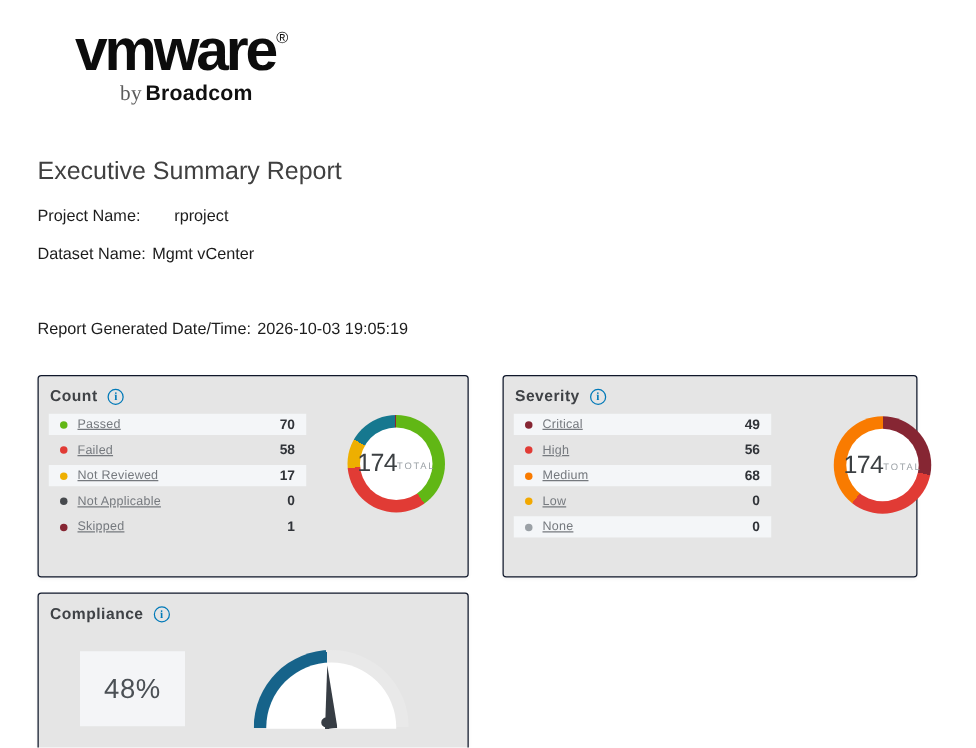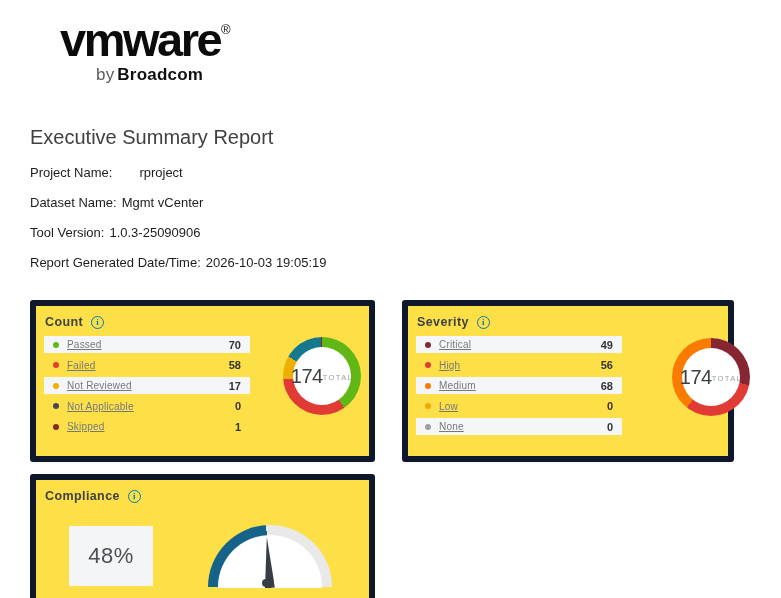--- a/index.html
+++ b/index.html
@@ -5,31 +5,31 @@
   * { margin:0; padding:0; box-sizing:border-box; }
   html,body { width:781px; height:598px; background:#ffffff; overflow:hidden;
               font-family:"Liberation Sans", sans-serif; }
   .page { position:relative; width:781px; height:598px; background:#fff; }
 
   
   .logo { position:absolute; left:28px; top:16px; }
   .logo-main { font-size:47px; font-weight:800; letter-spacing:-2.5px; color:#0c0c0c; line-height:1;margin-left:32px; }
   .logo-reg { font-size:13px; font-weight:400; vertical-align:22px; letter-spacing:0; margin-left:1px; }
   .logo-byline { margin-left:68px; margin-top:2px; font-size:17px; letter-spacing:0.2px; }
-  .logo-by { color:#5c5c5c; font-weight:400; }
+  .logo-by { color:#5c5c5c; font-weight:400;font-family:Liberation Serif, serif; }
   .logo-broadcom { color:#101010; font-weight:700; margin-left:3px; }
 
   
   .report-title { position:absolute; left:30px; top:126px; font-size:20px; font-weight:500; color:#404040; }
   .meta-row { position:absolute; left:30px; font-size:13px; color:#1d1d1d; }
   .meta-row .meta-value { margin-left:5px; }
   .meta-row.gapped .meta-value { margin-left:27px; }
 
   
-  .card { position:absolute; background:#fde047; border:6px solid #0f172a; border-radius:3px;
+  .card { position:absolute; background:#e5e5e5; border:1px solid #0f172a; border-radius:3px;
           box-shadow:0 1px 3px rgba(0,0,0,0.05); }
   .card-title-row { position:absolute; left:9px; top:9px; display:flex; align-items:center; gap:8px; }
   .card-title { font-size:12.5px; font-weight:700; color:#3f4246; letter-spacing:0.4px; }
   .info-icon { width:13px; height:13px; border:1.5px solid #0079b8; border-radius:50%;
                color:#0079b8; font-size:9px; font-weight:700; line-height:10px; text-align:center;
                font-family:"Liberation Serif", serif; }
 
   
   .legend { position:absolute; left:8px; top:30px; width:206px; }
   .lrow { display:flex; align-items:center; height:17px; margin-bottom:3.5px; padding:0 9px; }
@@ -68,23 +68,20 @@
     <div class="logo-byline"><span class="logo-by">by</span><span class="logo-broadcom">Broadcom</span></div>
   </div>
 
   <div class="report-title">Executive Summary Report</div>
 
   <div class="meta-row gapped" style="top:165px;">
     <span class="meta-label">Project Name:</span><span class="meta-value">rproject</span>
   </div>
   <div class="meta-row" style="top:195px;">
     <span class="meta-label">Dataset Name:</span><span class="meta-value">Mgmt vCenter</span>
-  </div>
-  <div class="meta-row" style="top:225px;">
-    <span class="meta-label">Tool Version:</span><span class="meta-value">1.0.3-25090906</span>
   </div>
   <div class="meta-row" style="top:255px;">
     <span class="meta-label">Report Generated Date/Time:</span><span class="meta-value">2026-10-03 19:05:19</span>
   </div>
 
   <div class="card" style="left:30px; top:300px; width:345px; height:162px;">
     <div class="card-title-row">
       <span class="card-title">Count</span>
       <span class="info-icon">i</span>
     </div>

